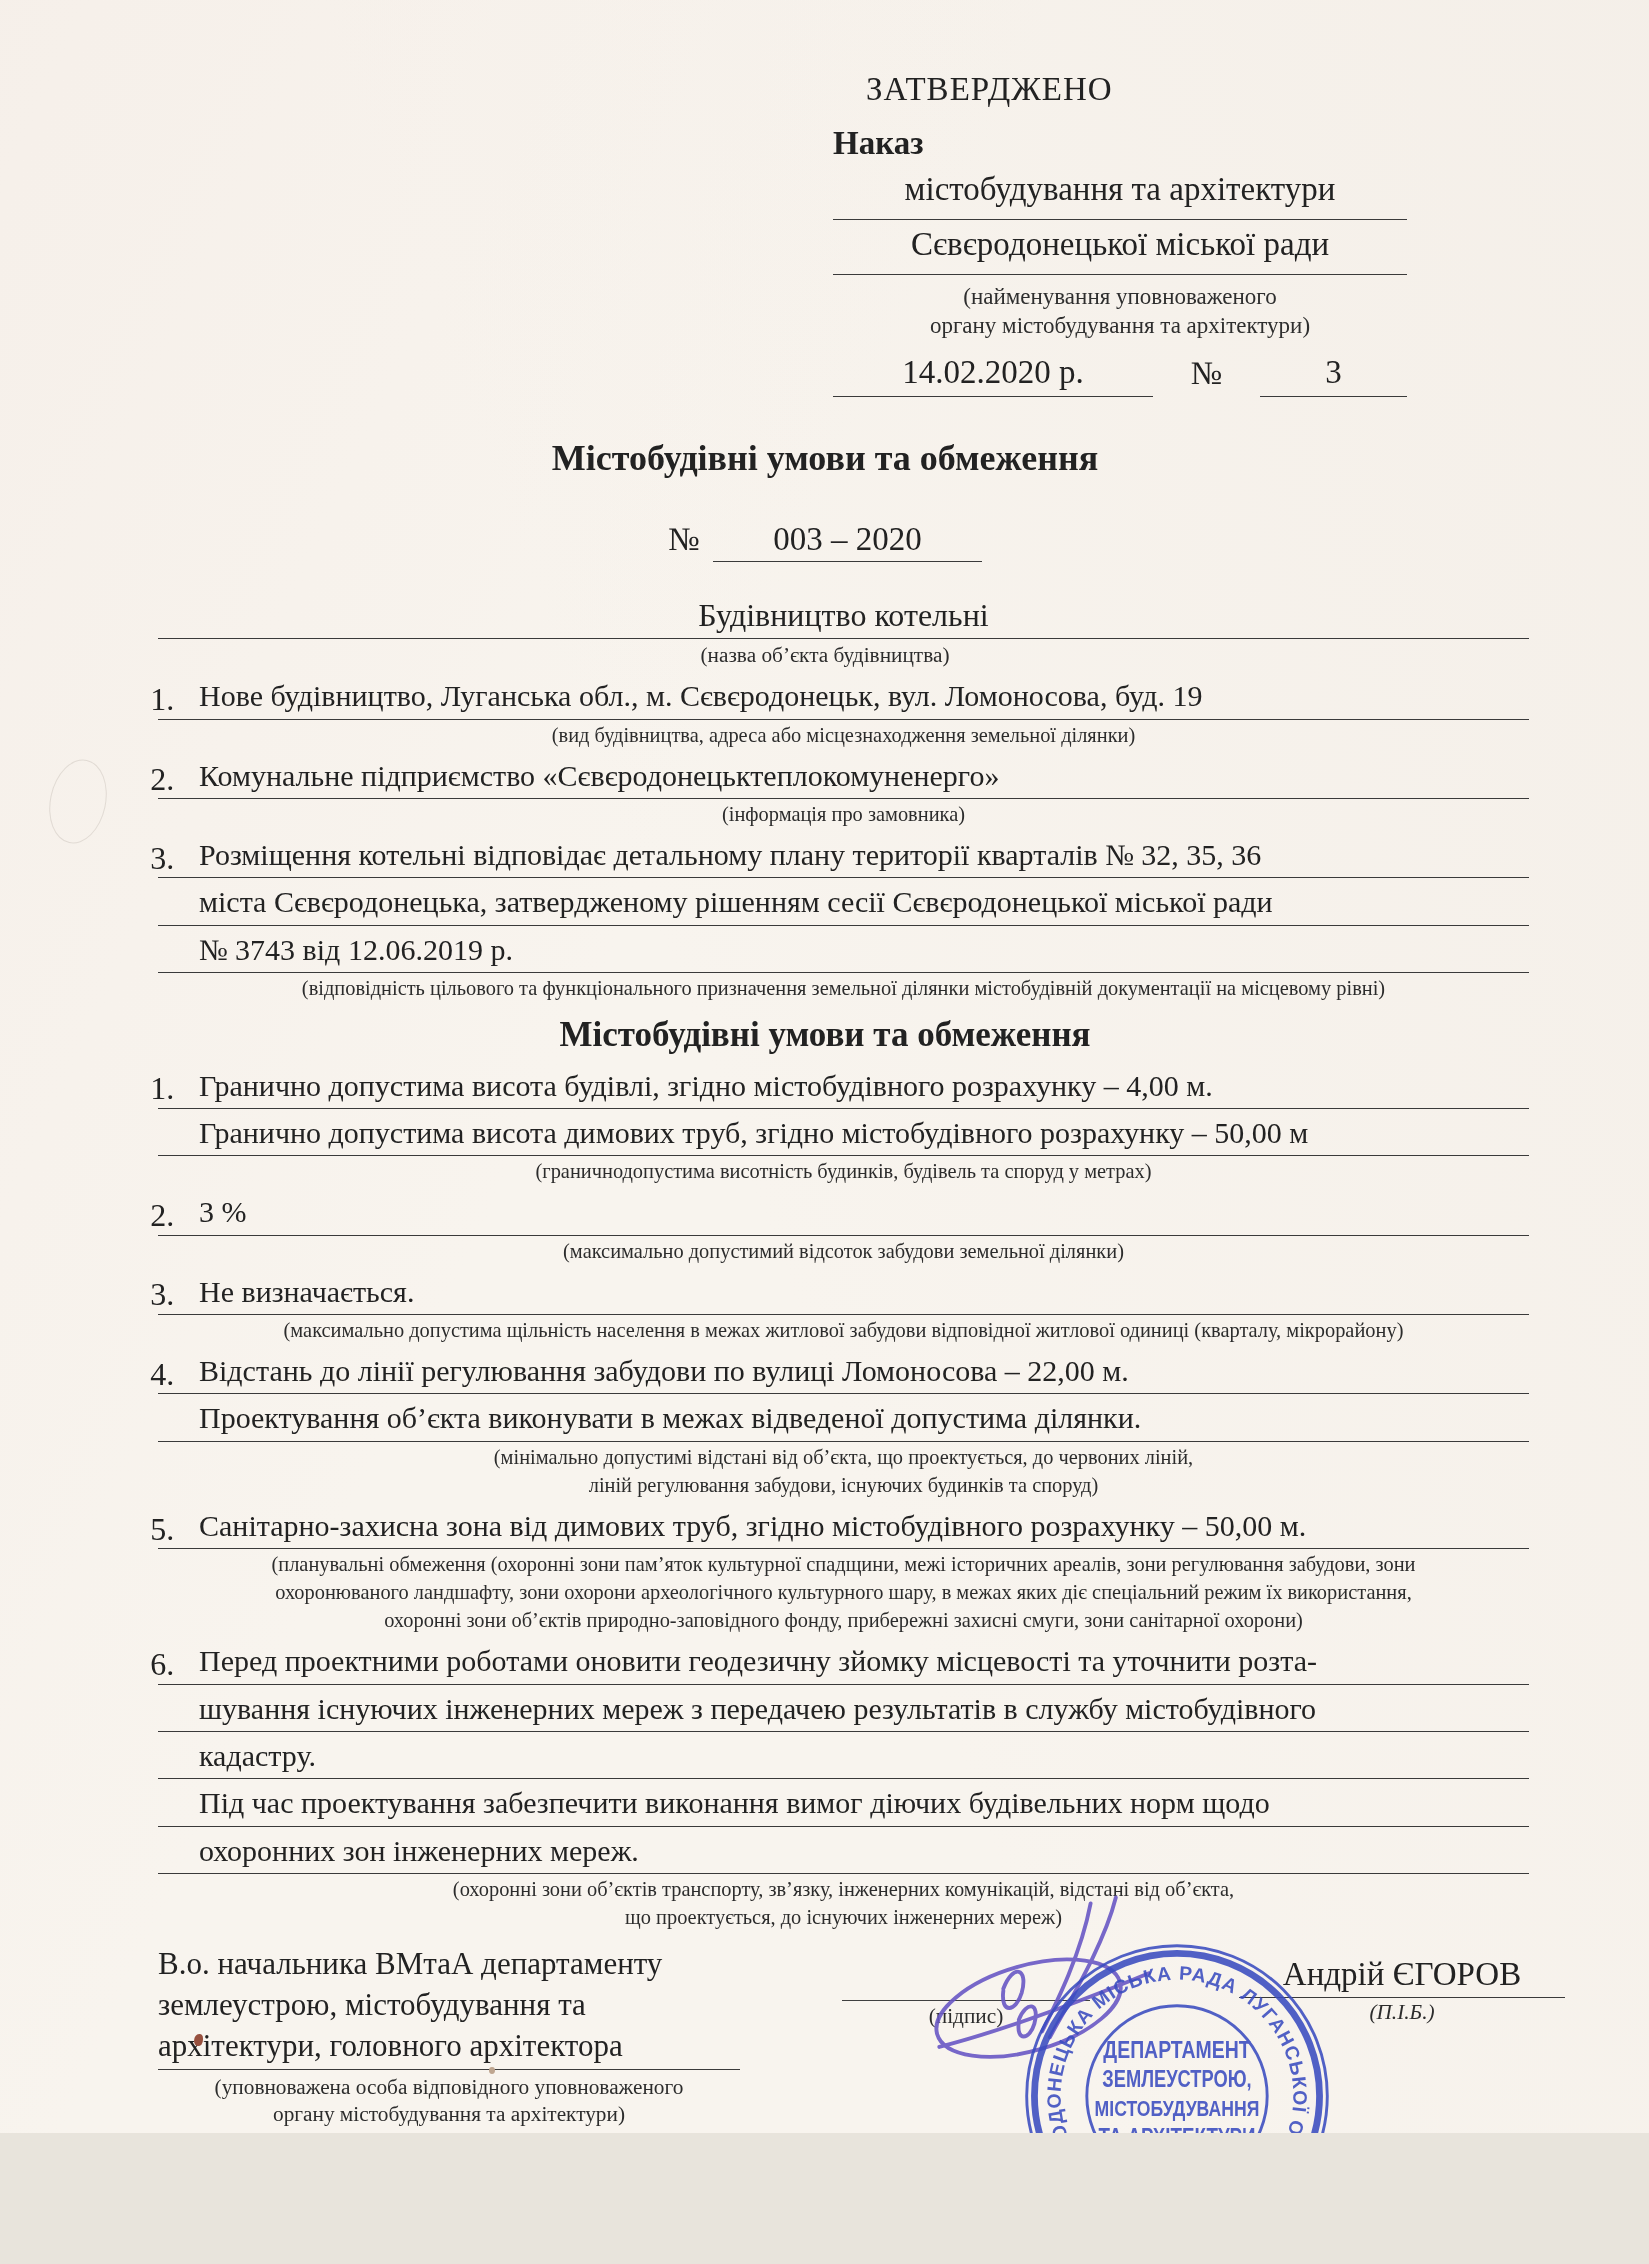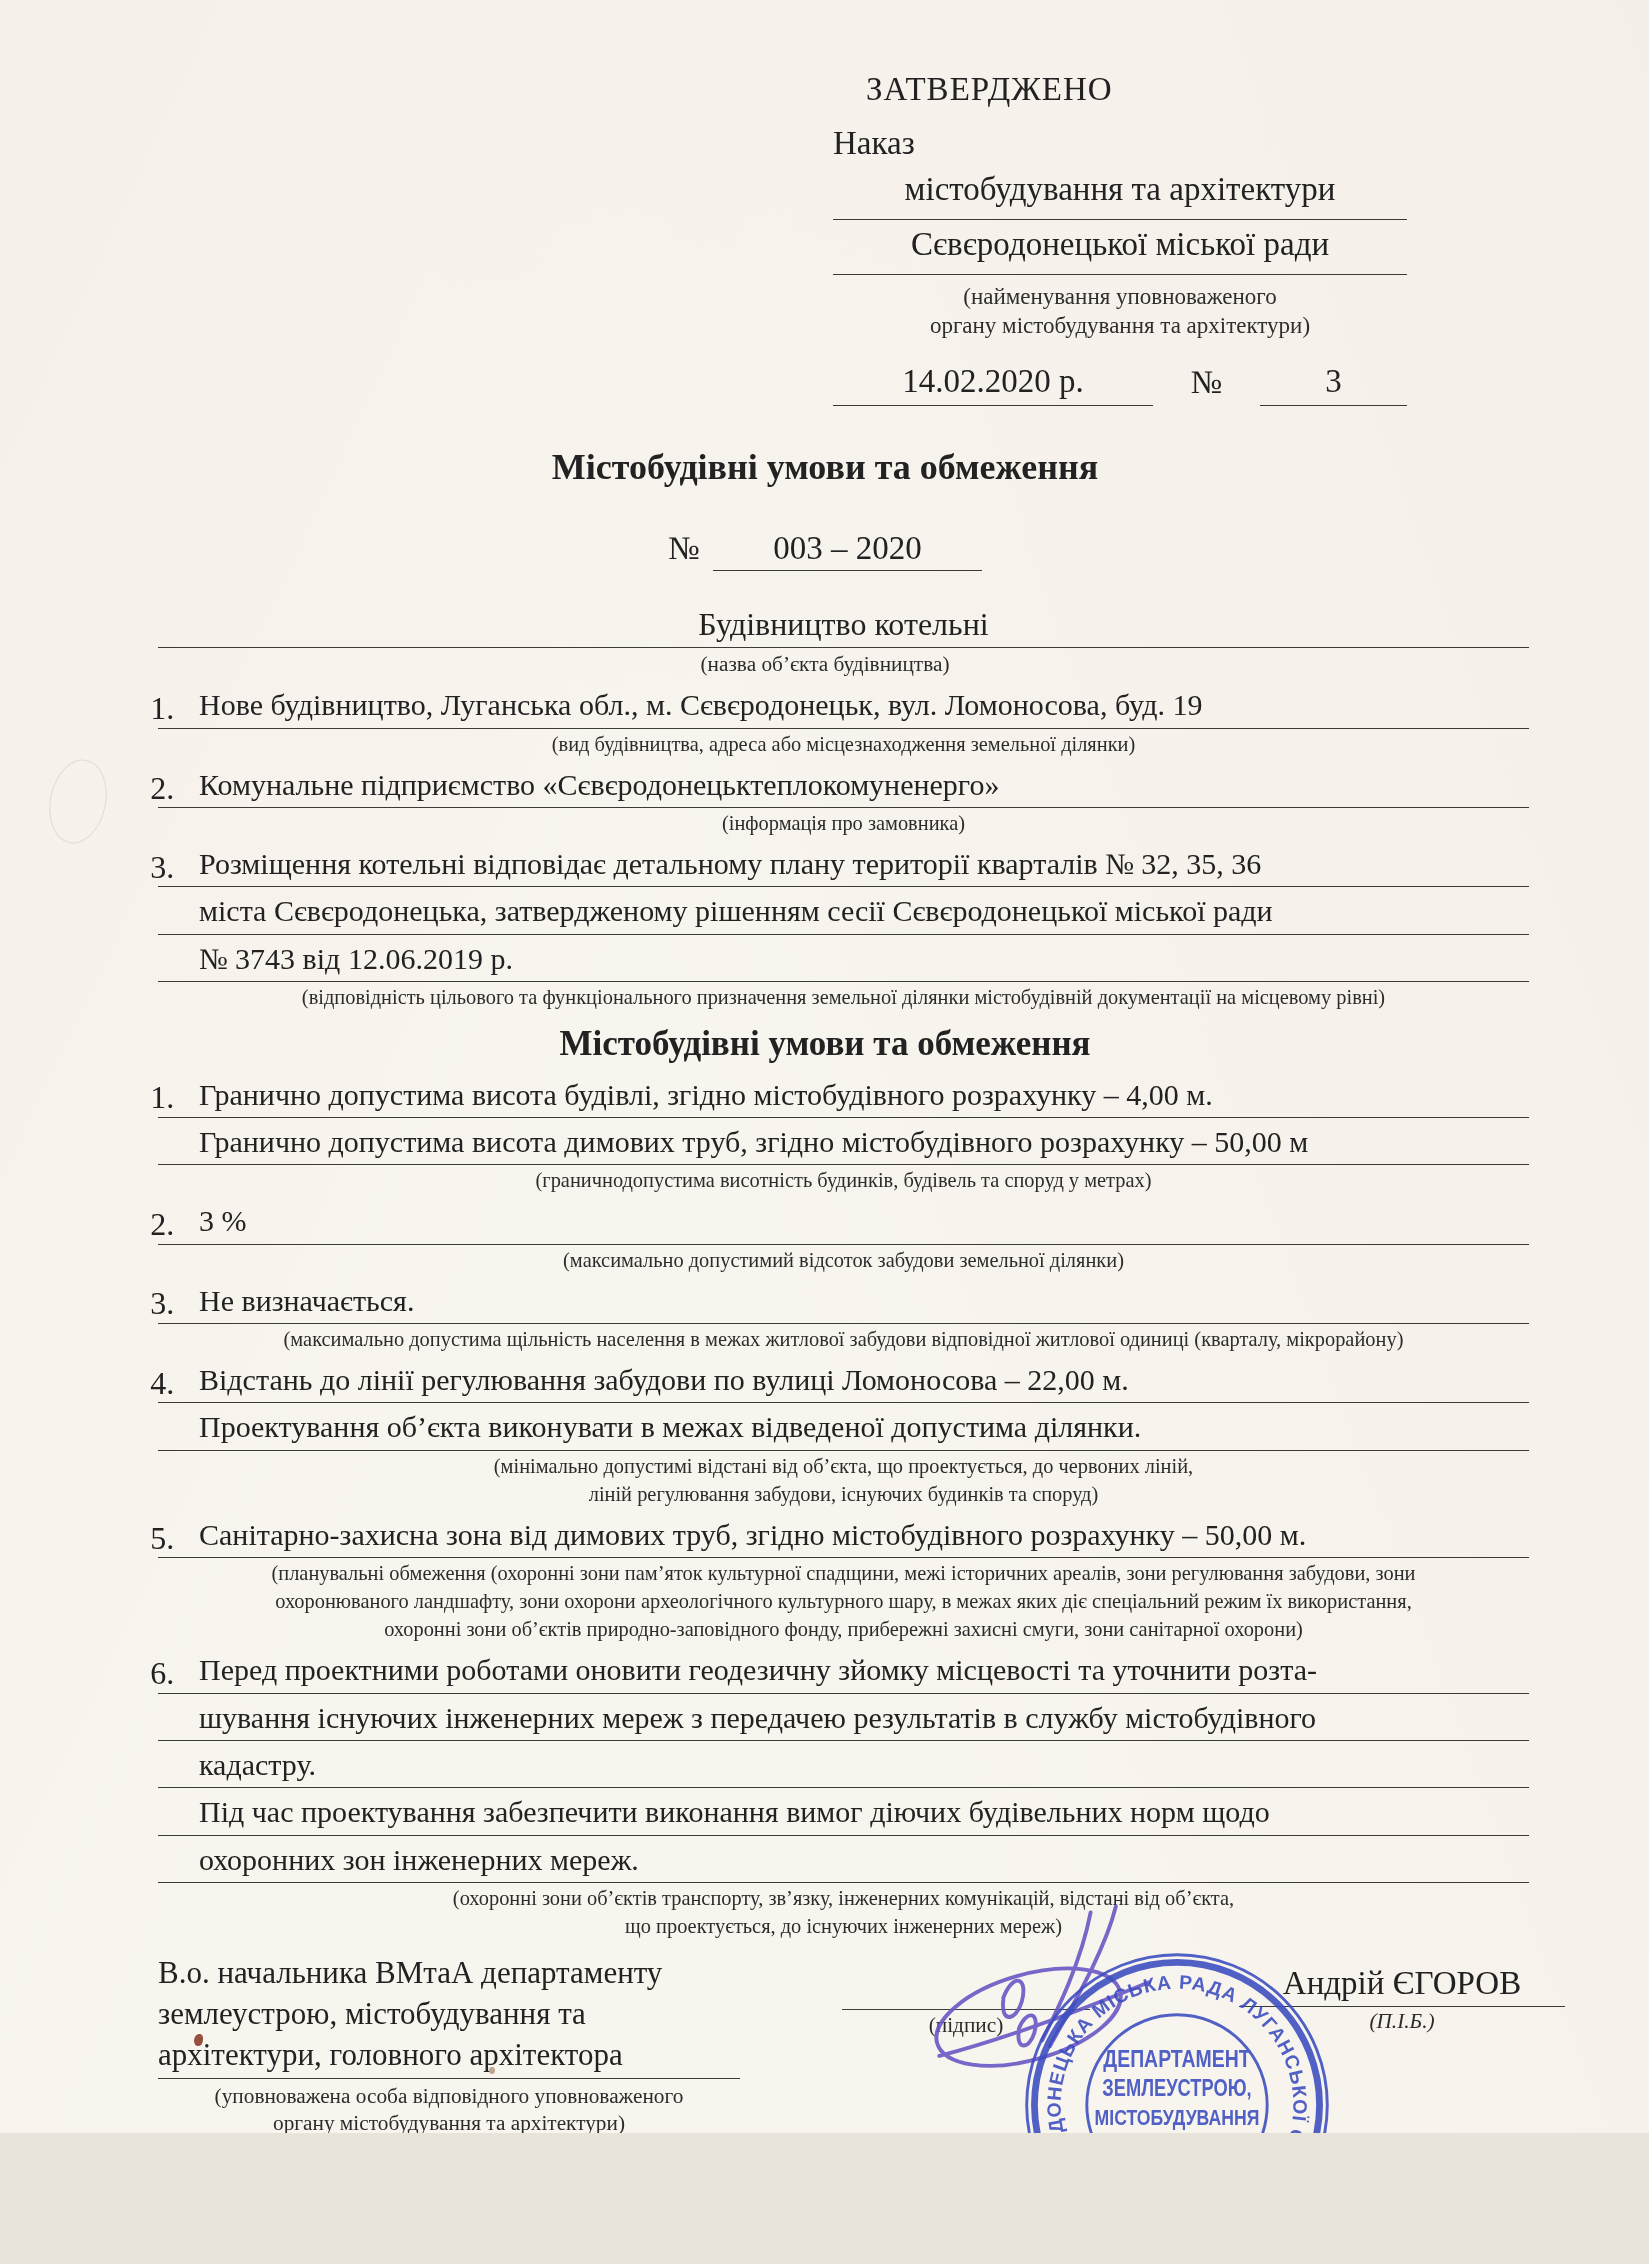--- a/index.html
+++ b/index.html
@@ -11,26 +11,26 @@
     background-image:linear-gradient(115deg, rgba(244,236,230,.55) 0%, rgba(252,250,246,0) 40%),
                      linear-gradient(250deg, rgba(240,233,226,.45) 0%, rgba(252,250,246,0) 55%);
     font-family:"Liberation Serif","DejaVu Serif",serif;
     color:#222;
     overflow:hidden;
   }
   
   .approval{width:574px;margin:70px 0 0 833px;font-size:33px;line-height:1.2;}
   .apv-title{margin-left:33px;height:45px;letter-spacing:1px;}
   .apv-order{display:flex;align-items:flex-end;height:49px;}
-  .apv-order .lbl{flex:0 0 116px;}
+  .apv-order .lbl{flex:0 0 116px;font-weight:bold;}
   .ul{border-bottom:1.9px solid #3a3a3a;}
   .apv-order .val{flex:1;text-align:center;padding-bottom:2.9px;}
   .apv-line{height:46px;text-align:center;padding-bottom:2.9px;margin-top:5.8px;}
   .apv-cap{font-size:23px;text-align:center;line-height:1.25;margin-top:7.8px;color:#2e2e2e;}
-  .apv-date-row{display:flex;align-items:flex-end;margin-top:16px;height:49px;}
+  .apv-date-row{display:flex;align-items:flex-end;margin-top:7px;height:49px;}
   .apv-date{flex:0 0 320px;text-align:center;padding-bottom:2.9px;}
   .apv-no{flex:0 0 107px;text-align:center;padding-bottom:2.9px;}
   .apv-num{flex:1;text-align:center;padding-bottom:2.9px;}
   
   .doc-title{margin-top:37px;text-align:center;font-weight:bold;font-size:36px;line-height:1.35;}
   .doc-no-row{margin-top:39px;text-align:center;font-size:33px;height:43px;}
   .doc-no-row .no-val{display:inline-block;padding:0 60px 2.9px 60px;margin-left:13.6px;}
   
   .object-name{margin:33px 121px 0 158px;text-align:center;font-size:32px;padding-bottom:3.9px;}
   .cap-center{text-align:center;font-size:21.3px;margin-top:3.9px;color:#2c2c2c;line-height:1.2;}

